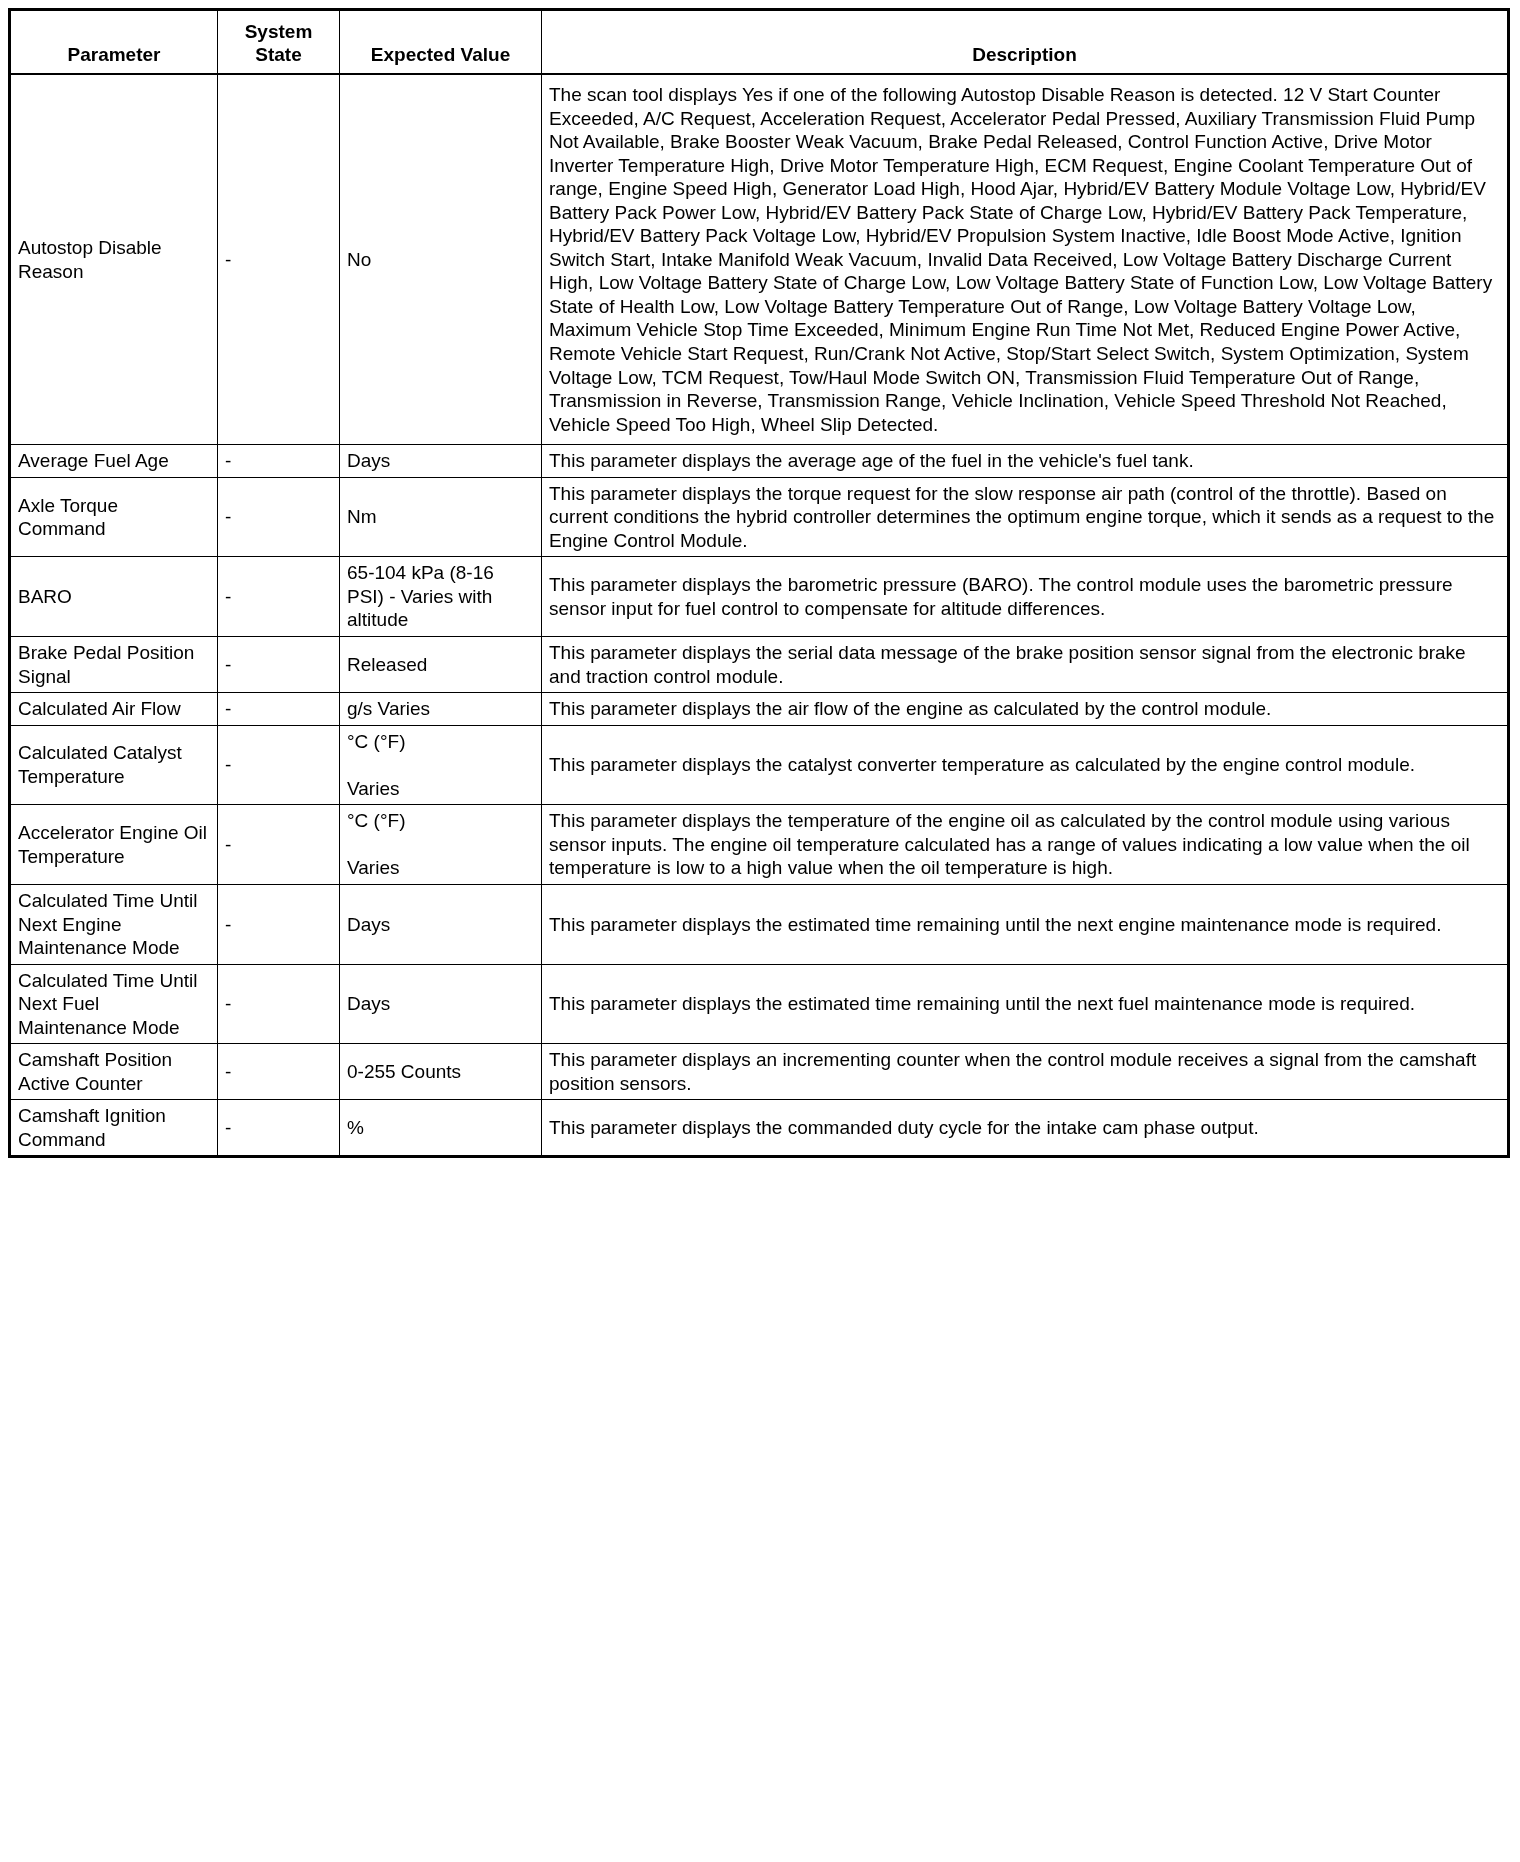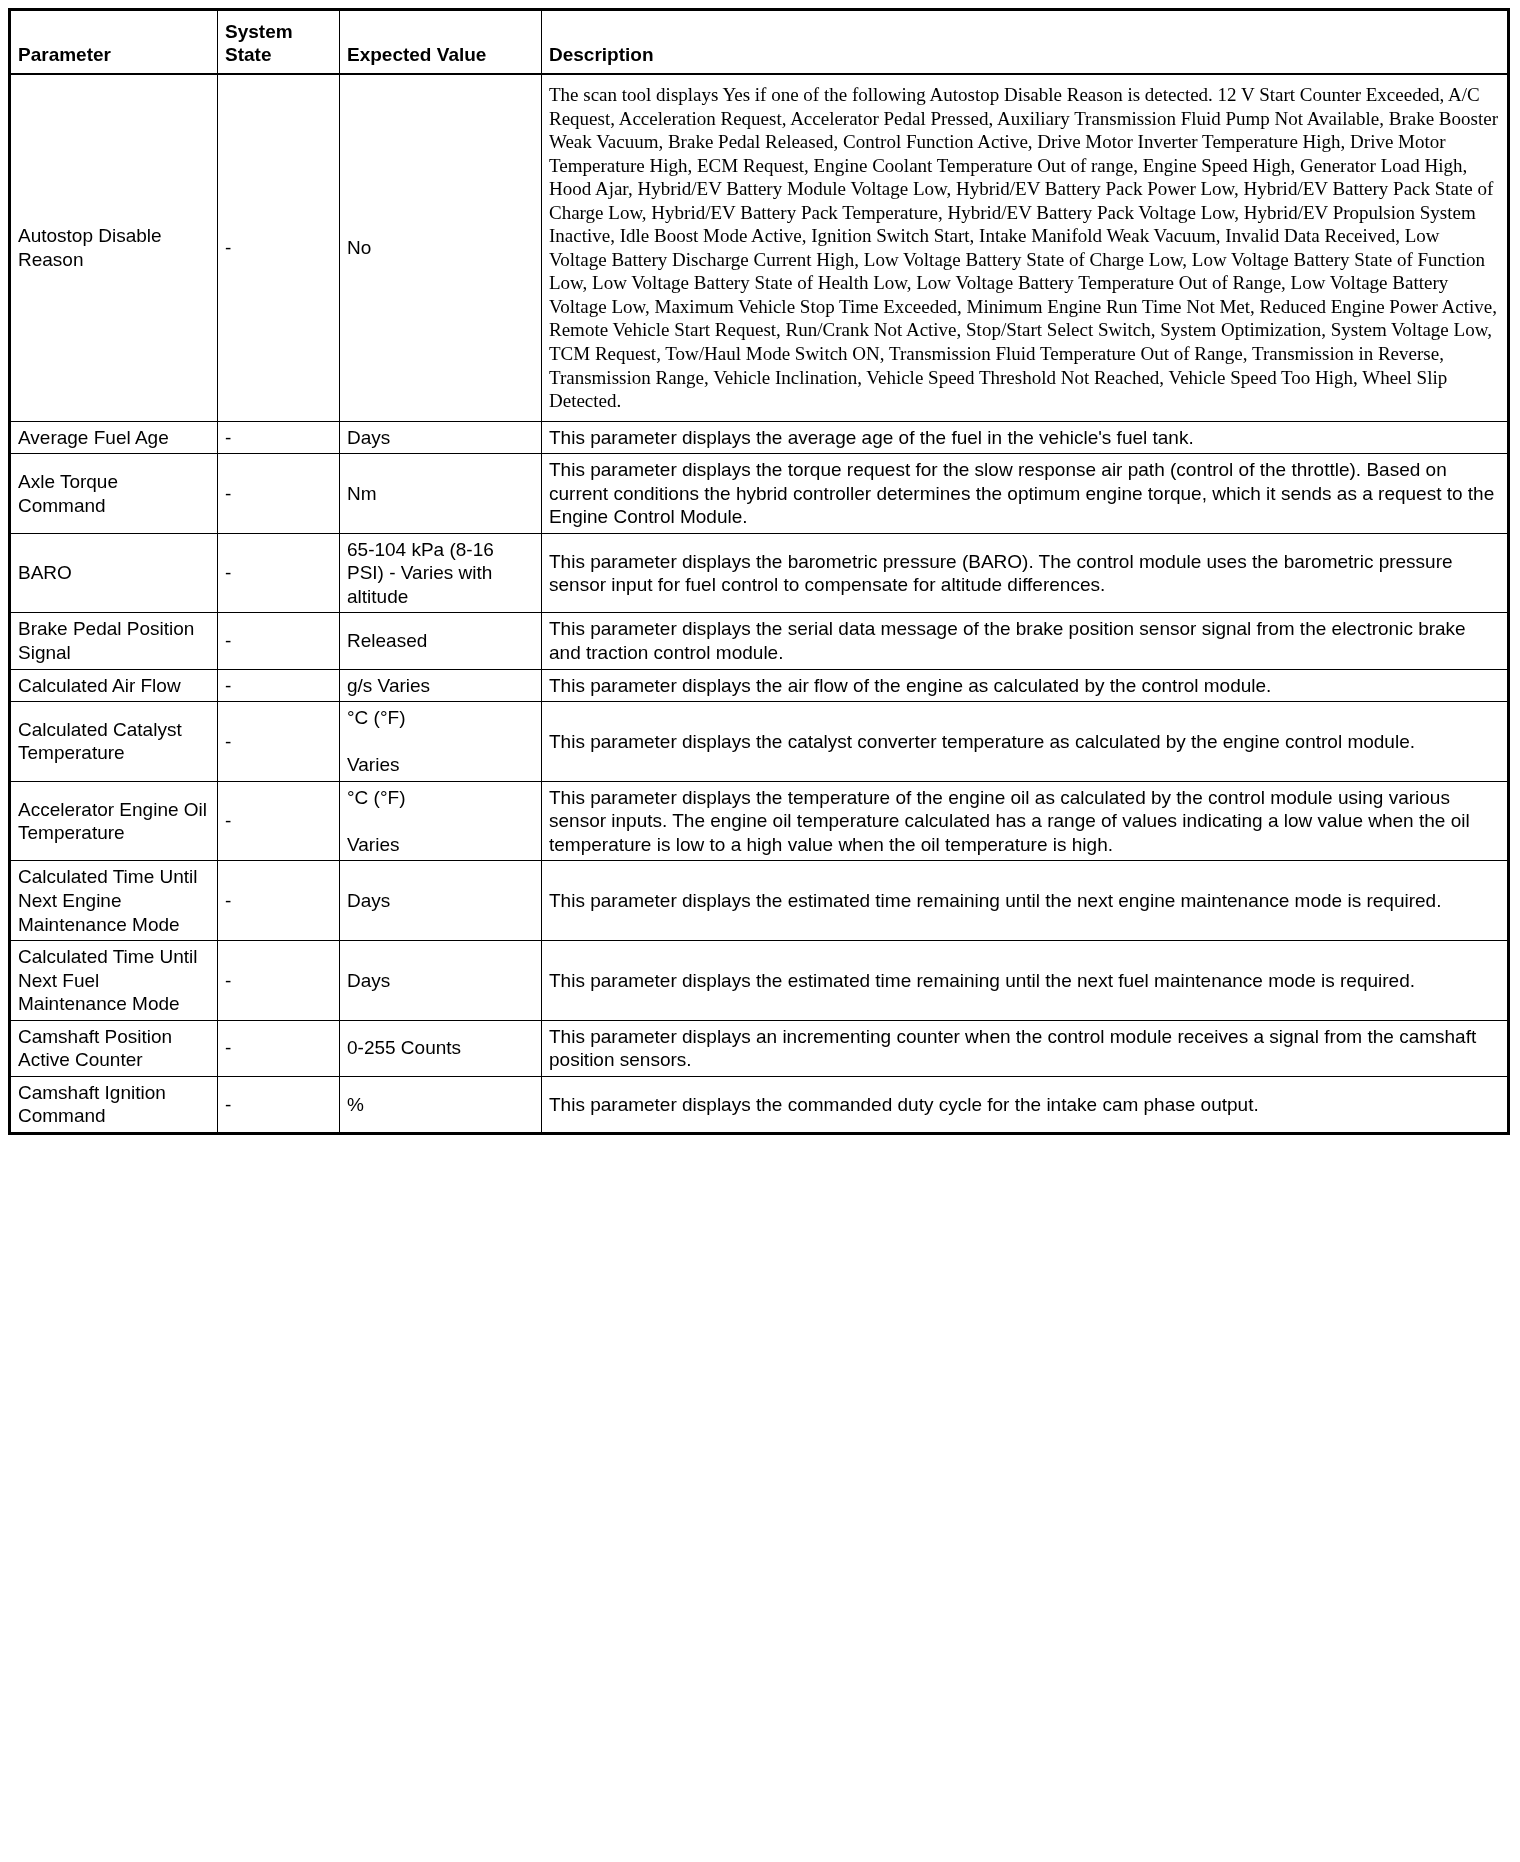--- a/index.html
+++ b/index.html
@@ -26,30 +26,31 @@
   table.param-table th,
   table.param-table td {
     border: 1px solid #000000;
     padding: 4px 7px;
     vertical-align: middle;
     text-align: left;
     word-wrap: break-word;
   }
   table.param-table thead th {
     font-weight: bold;
+    text-align: center;
     vertical-align: bottom;
     height: 52px;
     padding-bottom: 6px;
     border-bottom: 2px solid #000000;
   }
   td.col-parameter { padding-left: 6px; }
   td.col-state { }
   td.col-expected { white-space: pre-line; }
   td.col-description { padding-left: 9px; padding-right: 9px; }
-  tr.row-tall td.col-description { padding-top: 8px; padding-bottom: 8px; font-family: Liberation Serif, serif; }
+  tr.row-tall td.col-description { padding-top: 8px; padding-bottom: 8px; }
 </style>
 </head>
 <body>
 
 <div class="page">
   <table class="param-table">
     <colgroup>
       <col style="width:208px">
       <col style="width:122px">
       <col style="width:202px">

